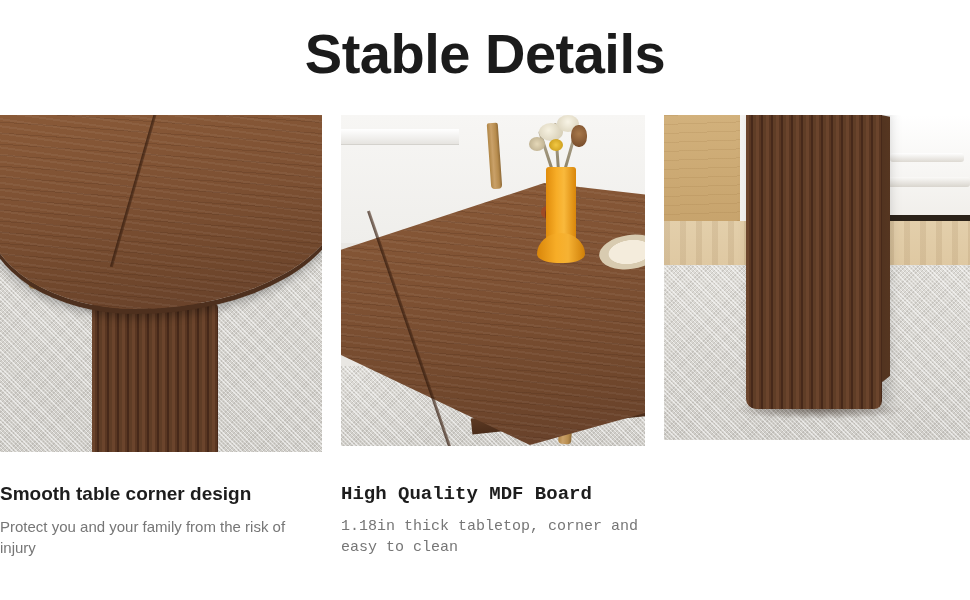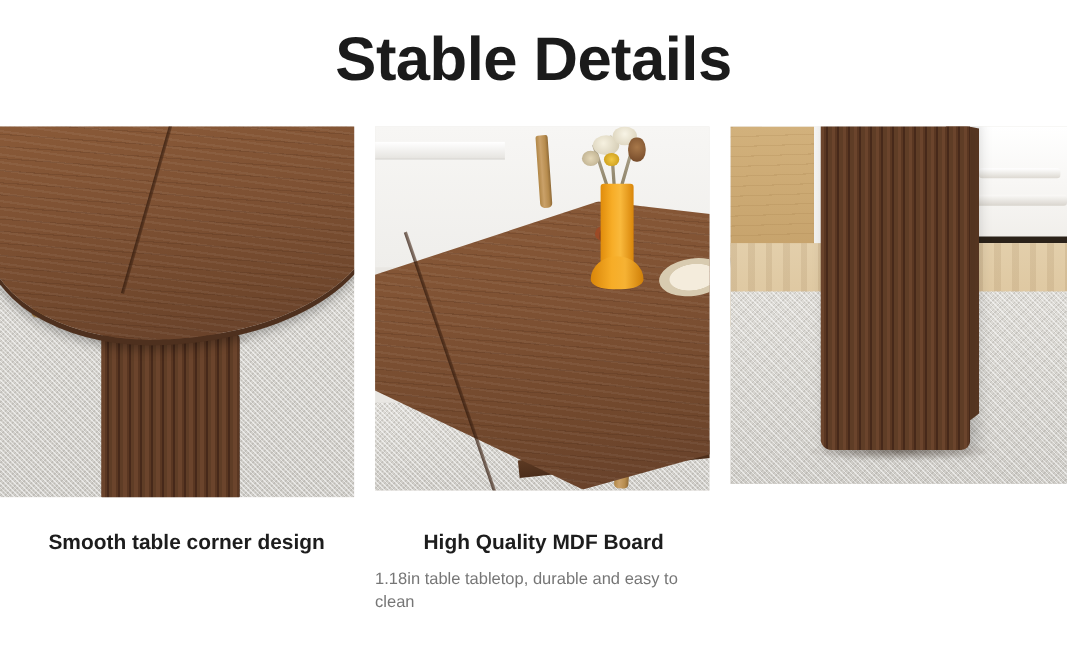--- a/index.html
+++ b/index.html
@@ -192,25 +192,25 @@
     position: absolute; left: 70px; top: 286px; width: 170px; height: 18px;
     background: radial-gradient(ellipse at center, rgba(40,24,12,.42), rgba(40,24,12,0) 72%);
   }
 
   
   .captions {
     position: absolute; top: 482px; left: 0; width: 970px; height: 110px;
     display: flex; gap: 19px;
   }
   .caption { width: 322px; }
-  .caption.c2 { width: 304px; }
+  .caption.c2 { width: 304px; font-family: Liberation Mono, monospace; }
   .caption.c3 { width: 306px; }
   .cap-title {
     font-size: 19px; font-weight: 700; color: #1d1d1d;
-    line-height: 1.3; margin-bottom: 9px; margin-left: 44px;
+    line-height: 1.3; margin-bottom: 9px;
   }
   .cap-sub {
     font-size: 15px; font-weight: 400; color: #767676; line-height: 1.42;
   }
   .cap-pad { padding-right: 34px; }
 </style>
 </head>
 <body>
 
 <div class="page">
@@ -269,23 +269,24 @@
       <div class="p3-base-side"></div>
       <div class="fluted p3-base"></div>
     </div>
 
   </div>
 
   <div class="captions">
 
     <div class="caption c1">
       <div class="cap-title">Smooth table corner design</div>
+      <div class="cap-sub cap-pad">Protect you and your family from the risk of injury</div>
     </div>
 
     <div class="caption c2">
       <div class="cap-title">High Quality MDF Board</div>
-      <div class="cap-sub">1.18in table tabletop, durable and easy to clean</div>
+      <div class="cap-sub">1.18in thick tabletop, corner and easy to clean</div>
     </div>
 
 
   </div>
 
 </div>
 
 </body></html>

